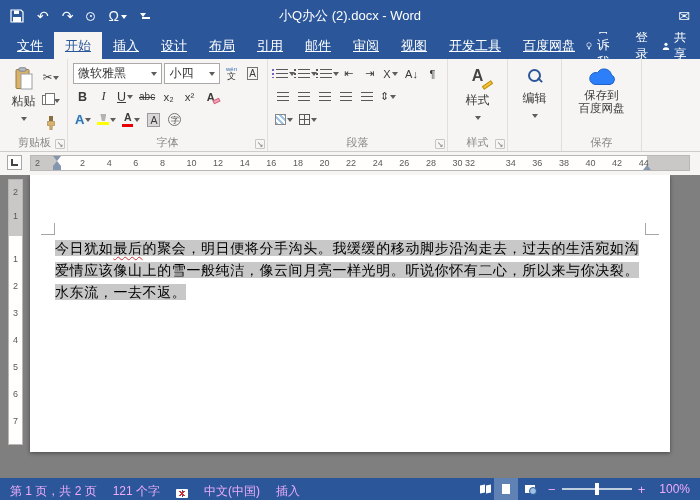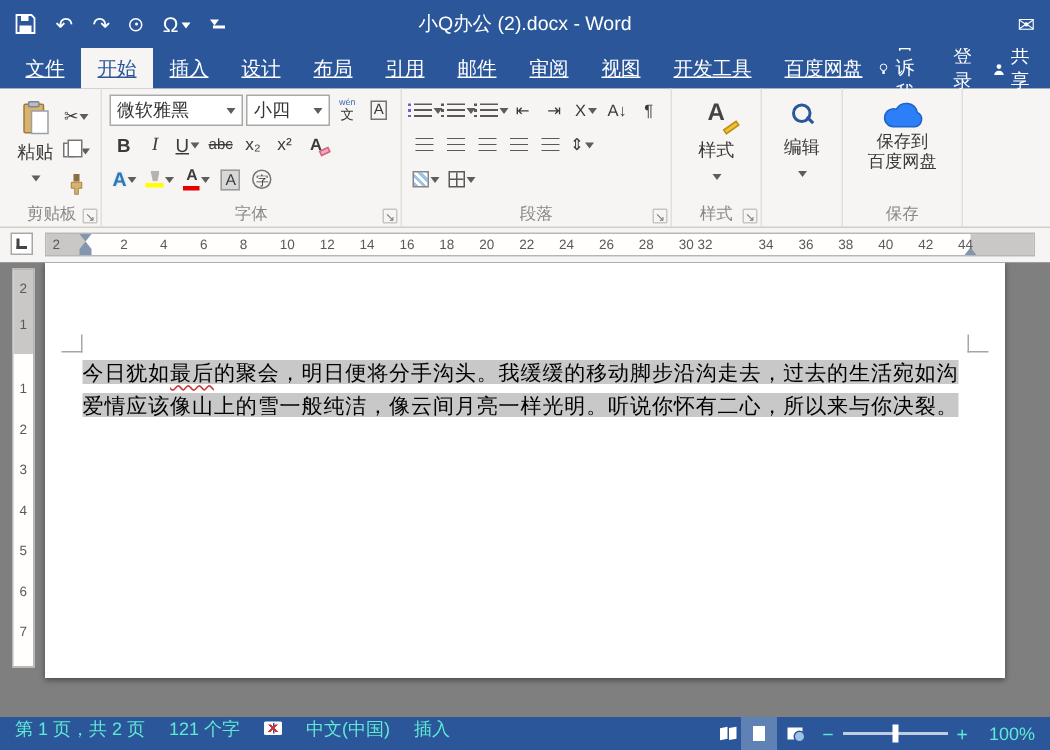--- a/index.html
+++ b/index.html
@@ -112,21 +112,21 @@
   .vnum { position:absolute; left:0; right:0; text-align:center; font-size:9px; color:#595959; }
   .page { position:absolute; left:30px; top:0; width:640px; height:277px; background:#fff; box-shadow:0 1px 4px rgba(0,0,0,.45); }
   .bmark { position:absolute; top:48px; width:14px; height:12px; }
   .bmark.l { left:11px; border-bottom:1px solid #a6a6a6; border-right:1px solid #a6a6a6; }
   .bmark.r { left:615px; border-bottom:1px solid #a6a6a6; border-left:1px solid #a6a6a6; }
   .doctext { position:absolute; left:25px; top:62px; width:594px; font-size:14px; line-height:22px; color:#000; letter-spacing:.6px; }
   .sel { background:var(--selection); }
   .sp { text-decoration:underline; text-decoration-style:wavy; text-decoration-color:var(--squiggle); text-decoration-thickness:1px; text-underline-offset:3px; }
 
   
-  .statusbar { height:22px; background:var(--statusbar); color:#5eead4; display:flex; align-items:flex-start; font-size:12px; flex:0 0 auto; padding:0 2px; }
+  .statusbar { height:22px; background:var(--statusbar); color:#f0abfc; display:flex; align-items:flex-end; font-size:12px; flex:0 0 auto; padding:0 2px; }
   .st-item { padding:0 8px; white-space:nowrap; }
   .st-right { margin-left:auto; display:flex; align-items:center; }
   .viewbtn { width:24px; height:22px; display:inline-flex; align-items:center; justify-content:center; }
   .viewbtn.active { background:rgba(255,255,255,.25); }
   .ic-read { width:5px; height:8px; background:#fff; transform:skewY(-10deg); box-shadow:6px 1px 0 #fff; }
   .ic-print { width:8px; height:10px; background:#fff; }
   .ic-web { width:10px; height:8px; background:#fff; position:relative; }
   .ic-web::after { content:""; position:absolute; right:-2px; bottom:-2px; width:6px; height:6px; border-radius:50%; background:#9cc3e5; border:1px solid #2b579a; }
   .zsym { padding:0 6px; font-size:13px; }
   .zoom-slider { position:relative; width:70px; height:22px; }
@@ -456,20 +456,21 @@
         <span class="vnum" style="top: 182px;">5</span>
         <span class="vnum" style="top: 209px;">6</span>
         <span class="vnum" style="top: 236px;">7</span>
       </div>
     <div class="page">
       <i class="bmark l"></i>
       <i class="bmark r"></i>
       <div class="doctext">
         <div><span class="sel"><span>今日犹如</span><span class="sp">最后</span><span>的聚会，明日便将分手沟头。我缓缓的移动脚步沿沟走去，过去的生活宛如沟</span></span></div>
         <div><span class="sel">爱情应该像山上的雪一般纯洁，像云间月亮一样光明。听说你怀有二心，所以来与你决裂。</span></div>
+        <div><span class="sel">水东流，一去不返。</span></div>
       </div>
     </div>
   </div>
 
   <div class="statusbar">
     <span class="st-item">第 1 页，共 2 页</span>
     <span class="st-item">121 个字</span>
     <span class="st-item"><i class="ic-proof"></i></span>
     <span class="st-item">中文(中国)</span>
     <span class="st-item">插入</span>

